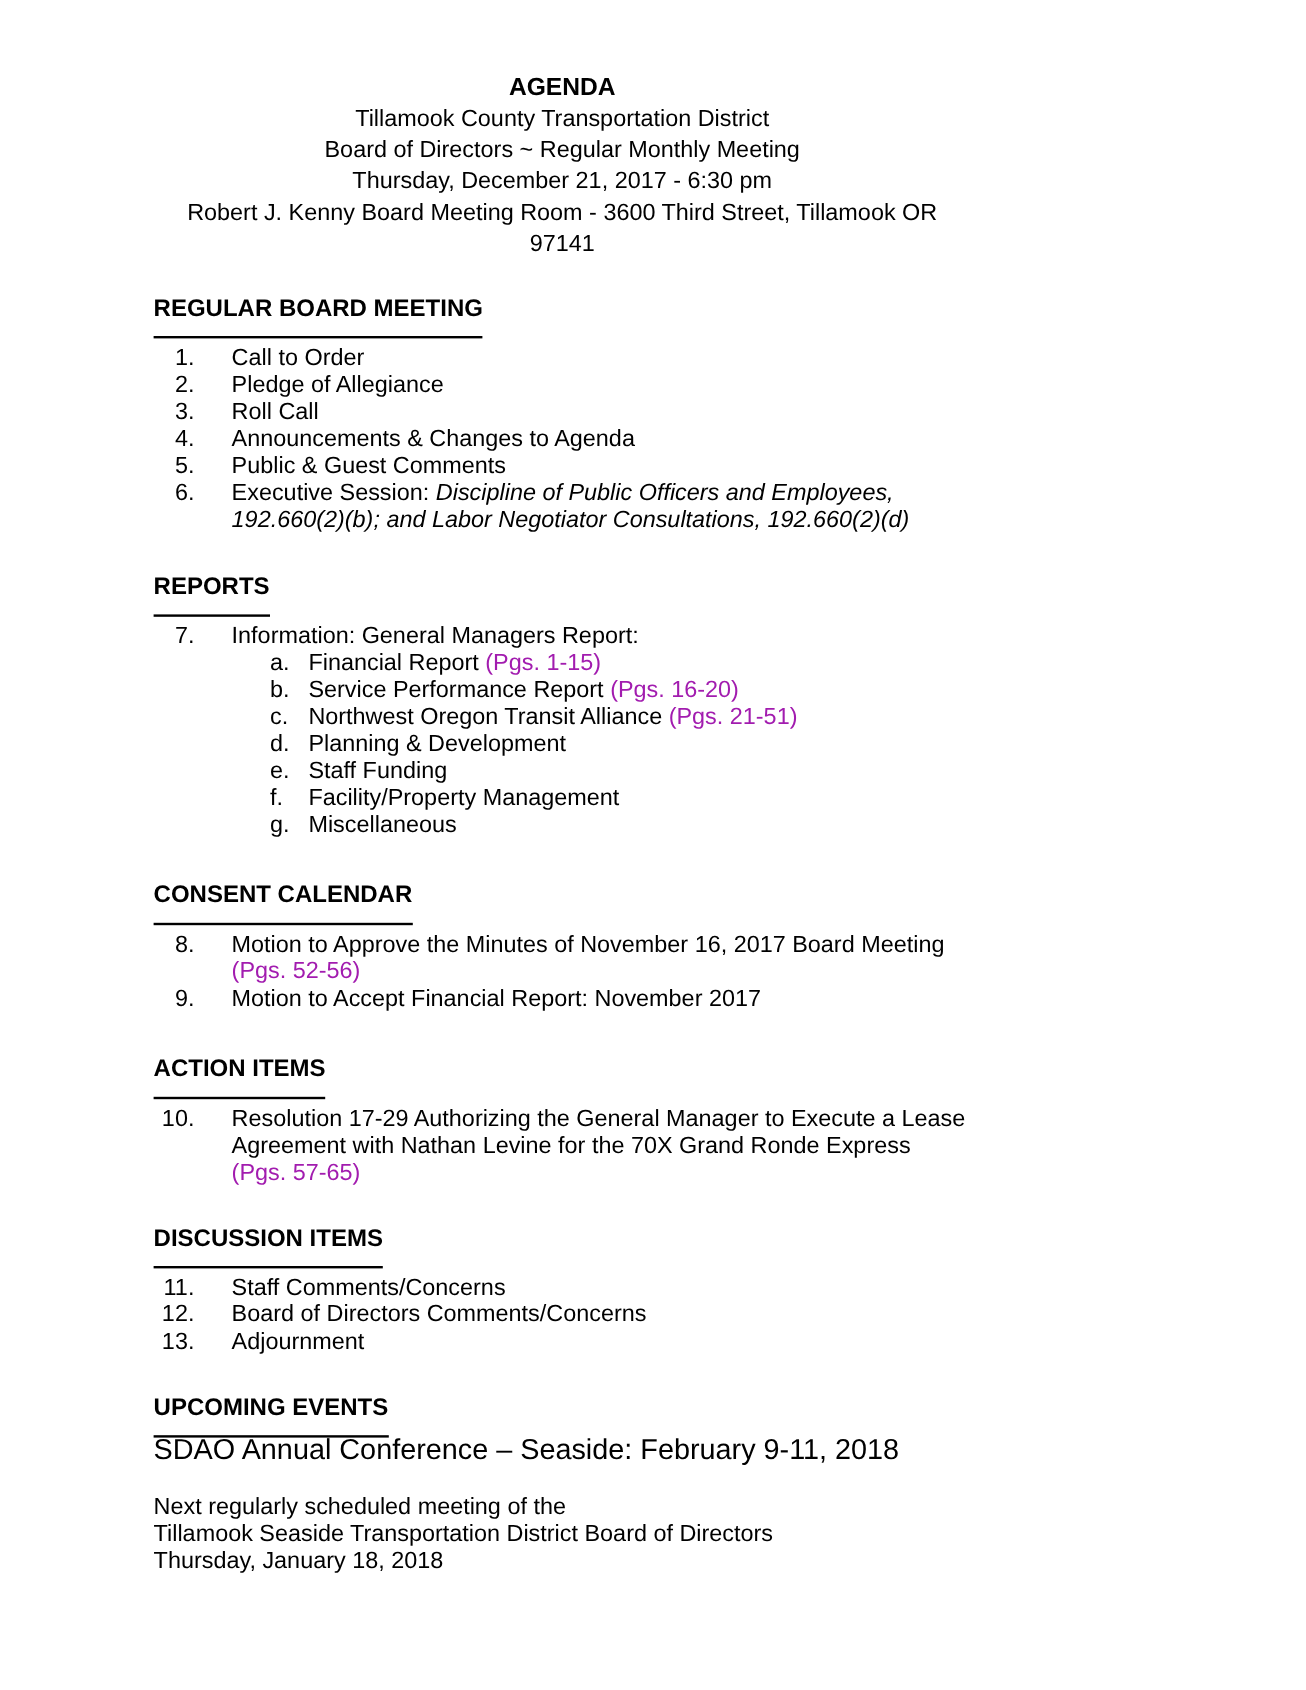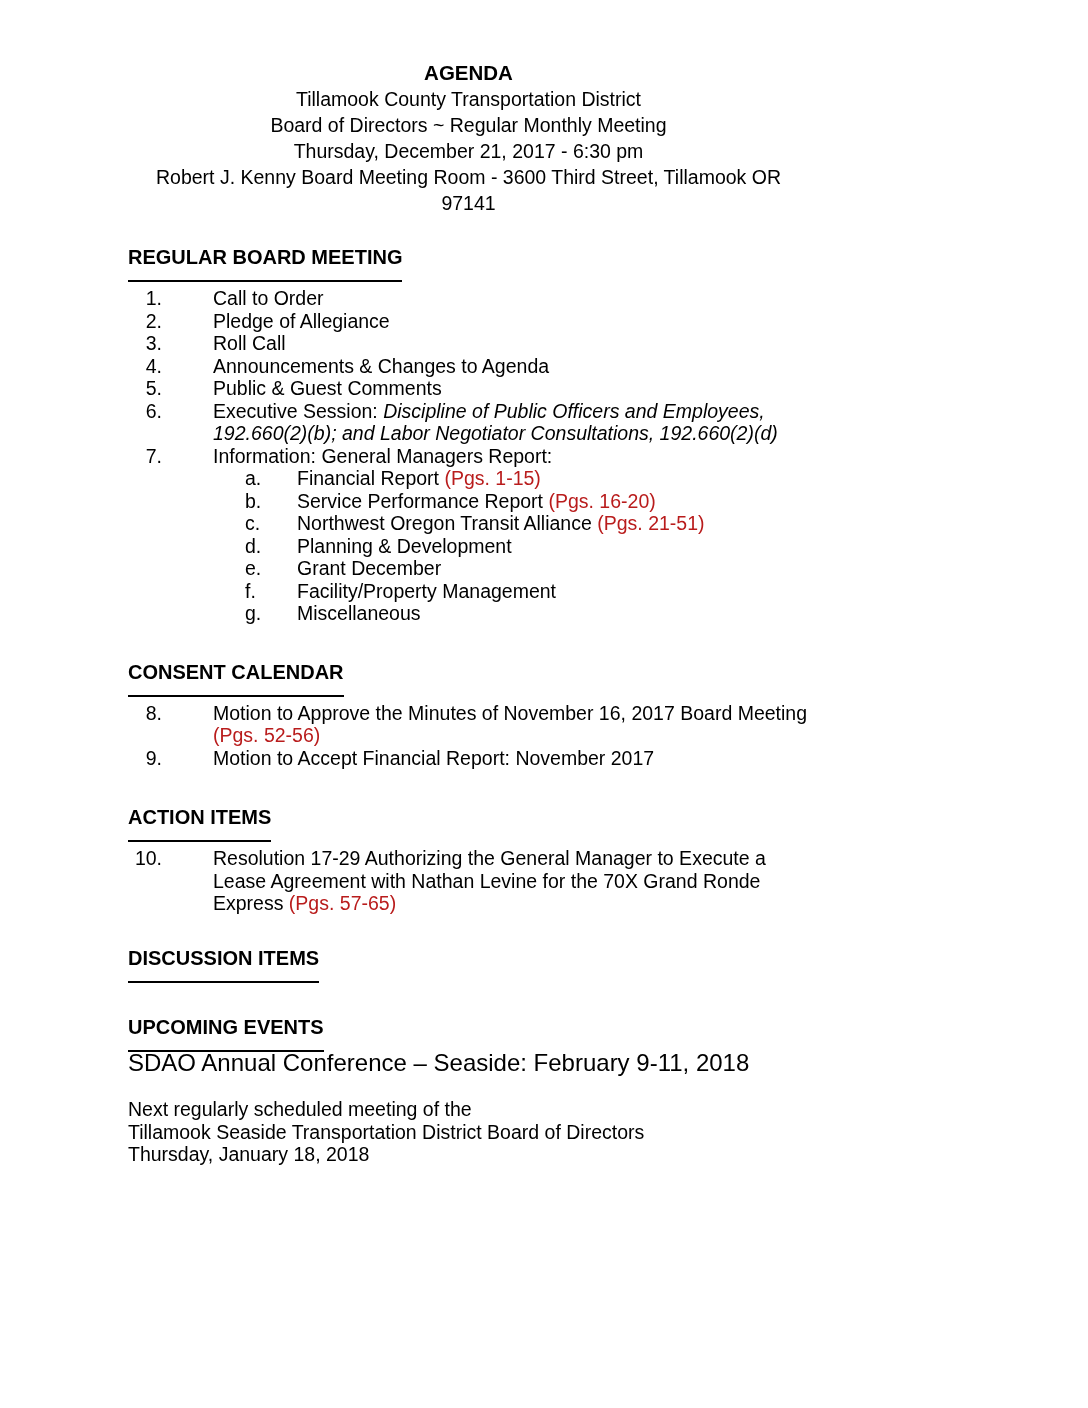--- a/index.html
+++ b/index.html
@@ -49,30 +49,30 @@
   .item {
     display: flex;
     align-items: flex-start;
   }
   .item .num {
     flex: 0 0 65px;
     width: 65px;
     text-align: right;
     padding-right: 31px;
   }
-  .item .body { flex: 1 1 auto; margin-left: 20px; }
+  .item .body { flex: 1 1 auto; }
   .sublist { margin-left: 32px; }
   .subitem { display: flex; align-items: flex-start; }
   .subitem .letter {
     flex: 0 0 32px;
     width: 32px;
     text-align: left;
   }
   .subitem .body { flex: 1 1 auto; }
-  .pgs { color: #b91c1c; }
+  .pgs { color: #a21caf; }
   .ital { font-style: italic; }
   .events-note { font-size: 24px; line-height: 22.5px; }
   
   .doc-footer {
     margin-top: 24px;
     font-size: 19.5px;
     line-height: 22.5px;
   }
 </style>
 </head>
@@ -111,20 +111,23 @@
     <div class="item">
       <span class="num">5.</span>
       <span class="body">Public &amp; Guest Comments</span>
     </div>
     <div class="item">
       <span class="num">6.</span>
       <span class="body"><span>Executive Session: </span><span class="ital">Discipline of Public Officers and Employees, 192.660(2)(b); and Labor Negotiator Consultations, 192.660(2)(d)</span></span>
     </div>
   </div>
 
+  <div class="section-heading sec-2">
+    <span>REPORTS</span>
+  </div>
   <div class="agenda-list">
     <div class="item">
       <span class="num">7.</span>
       <span class="body">
         <span>Information: General Managers Report:</span>
         <span class="sublist" style="display:block;">
           <span class="subitem">
             <span class="letter">a.</span>
             <span class="body"><span>Financial Report </span><span class="pgs">(Pgs. 1-15)</span></span>
           </span>
@@ -135,21 +138,21 @@
           <span class="subitem">
             <span class="letter">c.</span>
             <span class="body"><span>Northwest Oregon Transit Alliance </span><span class="pgs">(Pgs. 21-51)</span></span>
           </span>
           <span class="subitem">
             <span class="letter">d.</span>
             <span class="body">Planning &amp; Development</span>
           </span>
           <span class="subitem">
             <span class="letter">e.</span>
-            <span class="body">Grant December</span>
+            <span class="body">Staff Funding</span>
           </span>
           <span class="subitem">
             <span class="letter">f.</span>
             <span class="body">Facility/Property Management</span>
           </span>
           <span class="subitem">
             <span class="letter">g.</span>
             <span class="body">Miscellaneous</span>
           </span>
         </span>
@@ -176,20 +179,34 @@
   </div>
   <div class="agenda-list">
     <div class="item">
       <span class="num">10.</span>
       <span class="body"><span>Resolution 17-29 Authorizing the General Manager to Execute a Lease Agreement with Nathan Levine for the 70X Grand Ronde Express </span><span class="pgs">(Pgs. 57-65)</span></span>
     </div>
   </div>
 
   <div class="section-heading sec-5">
     <span>DISCUSSION ITEMS</span>
+  </div>
+  <div class="agenda-list">
+    <div class="item">
+      <span class="num">11.</span>
+      <span class="body">Staff Comments/Concerns</span>
+    </div>
+    <div class="item">
+      <span class="num">12.</span>
+      <span class="body">Board of Directors Comments/Concerns</span>
+    </div>
+    <div class="item">
+      <span class="num">13.</span>
+      <span class="body">Adjournment</span>
+    </div>
   </div>
 
   <div class="section-heading sec-6" style="margin-bottom:0;">
     <span>UPCOMING EVENTS</span>
   </div>
   <div class="events-note">SDAO Annual Conference – Seaside: February 9-11, 2018</div>
 
   <div class="doc-footer">
     <div>Next regularly scheduled meeting of the</div>
     <div>Tillamook Seaside Transportation District Board of Directors</div>

